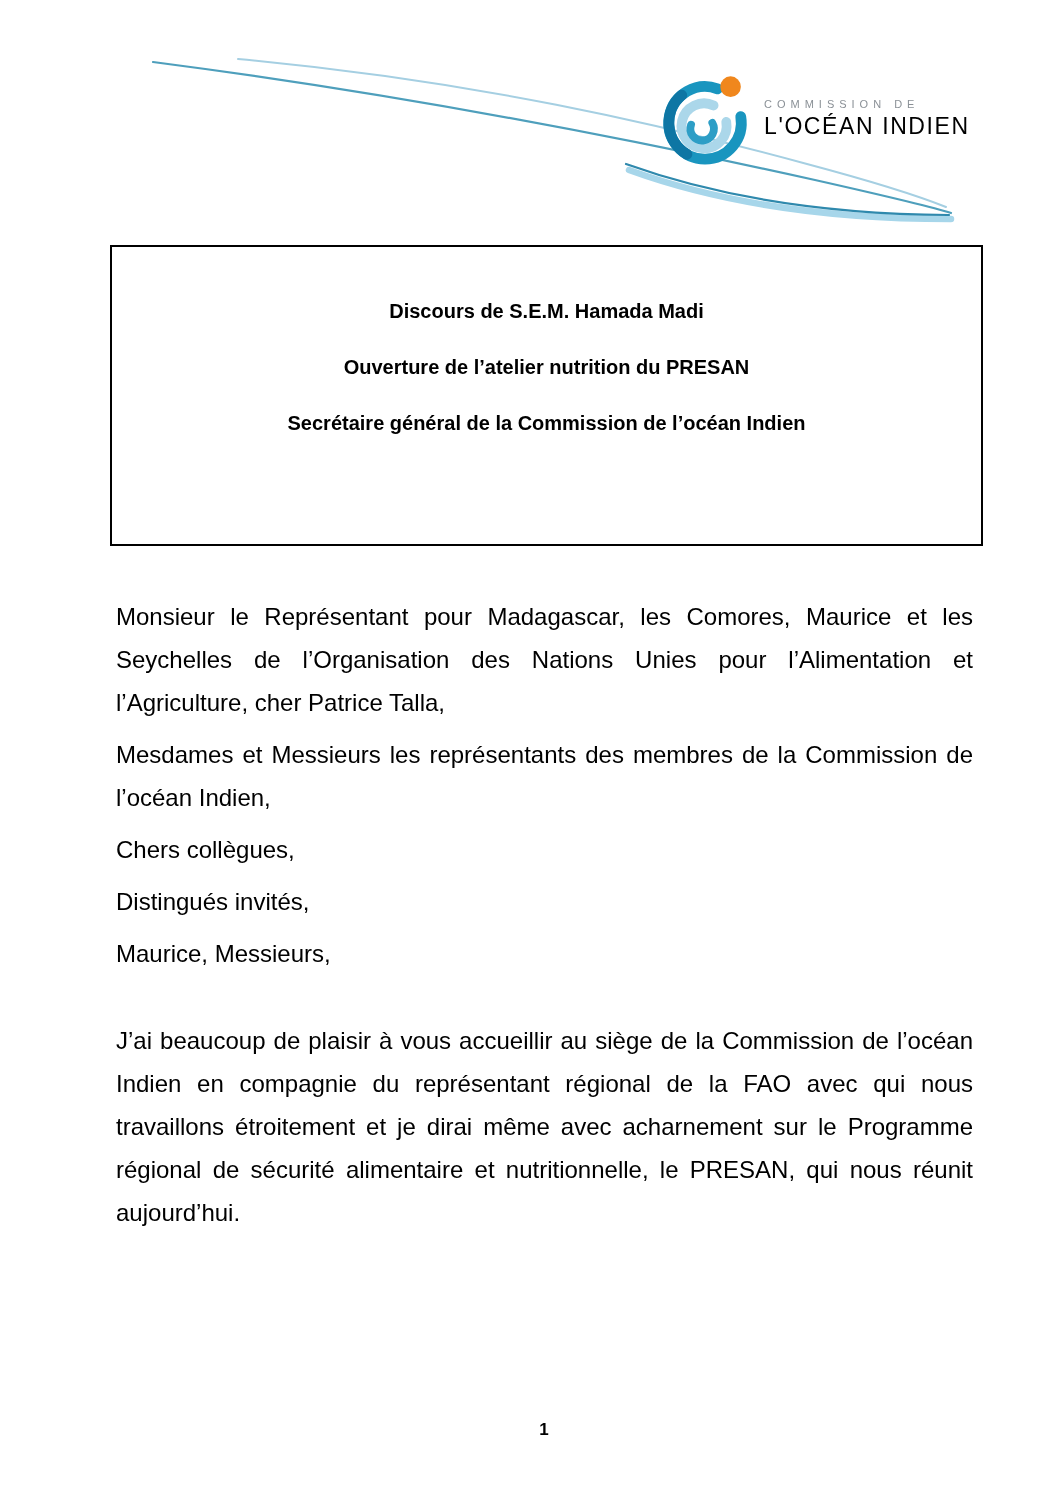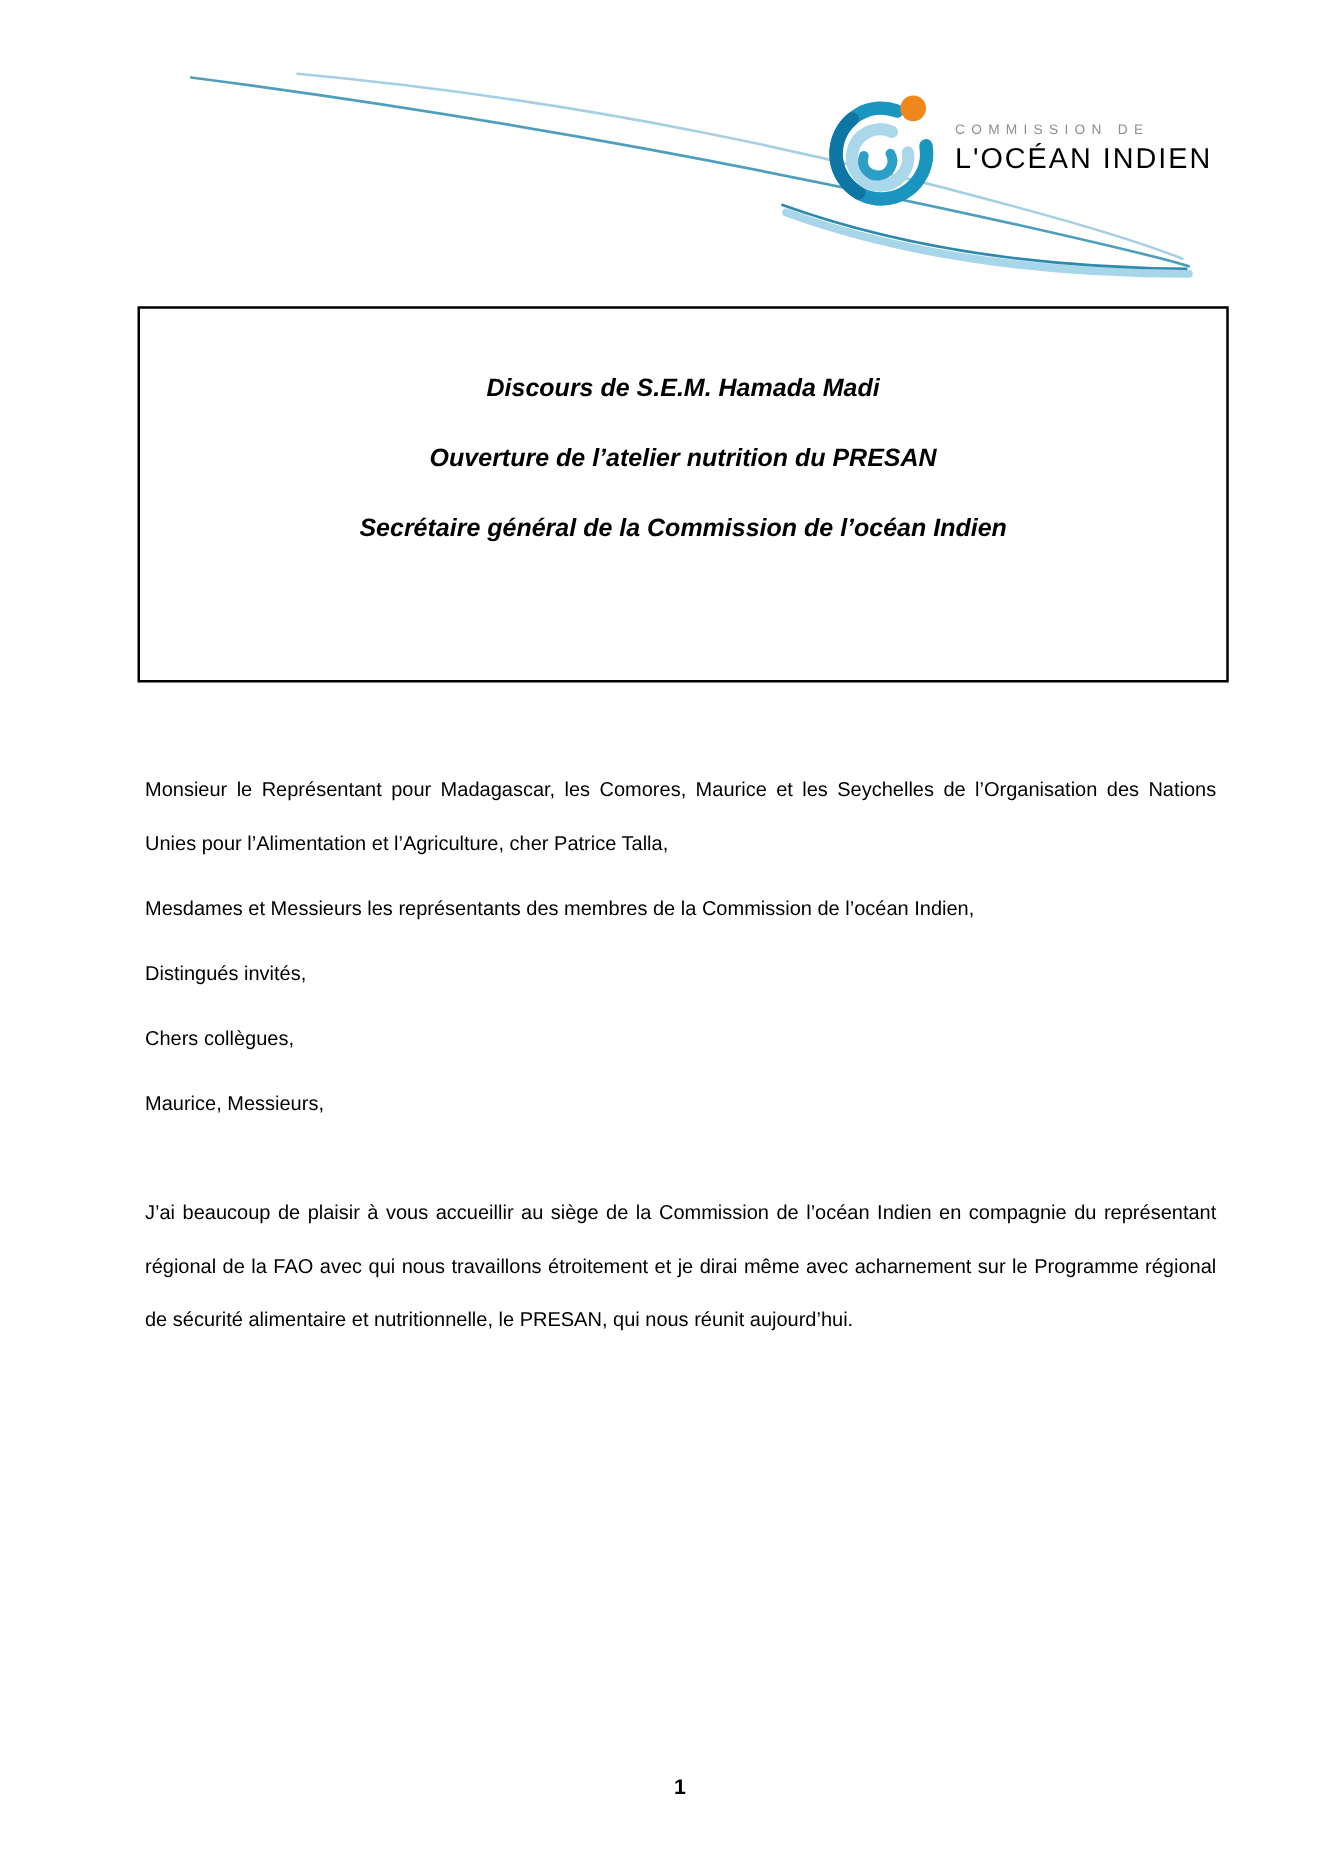--- a/index.html
+++ b/index.html
@@ -47,35 +47,34 @@
 
   
   .title-box {
     position: absolute;
     left: 95px; top: 245px;
     width: 873px; height: 301px;
     border: 2px solid #000000;
     box-sizing: border-box;
     text-align: center;
     padding-top: 53px;
-    font-style: italic;
   }
   .title-box p {
     margin: 0 0 34px 0;
     font-size: 20px;
     font-weight: bold;
     line-height: 22px;
   }
 
   
   .body-text {
     position: absolute;
-    left: 101px; top: 611px;
+    left: 101px; top: 595px;
     width: 857px;
-    font-size: 16px;
+    font-size: 24px;
   }
   .body-text p {
     margin: 0 0 9px 0;
     line-height: 43px;
   }
   .body-text p.justify {
     text-align: justify;
     text-justify: inter-word;
   }
   .body-text p.gap-before { margin-top: 44px; }
@@ -123,21 +122,21 @@
 
   <div class="title-box">
     <p>Discours de S.E.M. Hamada Madi</p>
     <p>Ouverture de l’atelier nutrition du PRESAN</p>
     <p>Secrétaire général de la Commission de l’océan Indien</p>
   </div>
 
   <div class="body-text">
     <p class="justify">Monsieur le Représentant pour Madagascar, les Comores, Maurice et les Seychelles de l’Organisation des Nations Unies pour l’Alimentation et l’Agriculture, cher Patrice Talla,</p>
     <p class="justify">Mesdames et Messieurs les représentants des membres de la Commission de l’océan Indien,</p>
+    <p>Chers collègues,</p>
     <p>Distingués invités,</p>
-    <p>Chers collègues,</p>
     <p>Maurice, Messieurs,</p>
     <p class="justify gap-before">J’ai beaucoup de plaisir à vous accueillir au siège de la Commission de l’océan Indien en compagnie du représentant régional de la FAO avec qui nous travaillons étroitement et je dirai même avec acharnement sur le Programme régional de sécurité alimentaire et nutritionnelle, le PRESAN, qui nous réunit aujourd’hui.</p>
   </div>
 
   <div class="footer">1</div>
 
 </div>
 
 </body></html>

